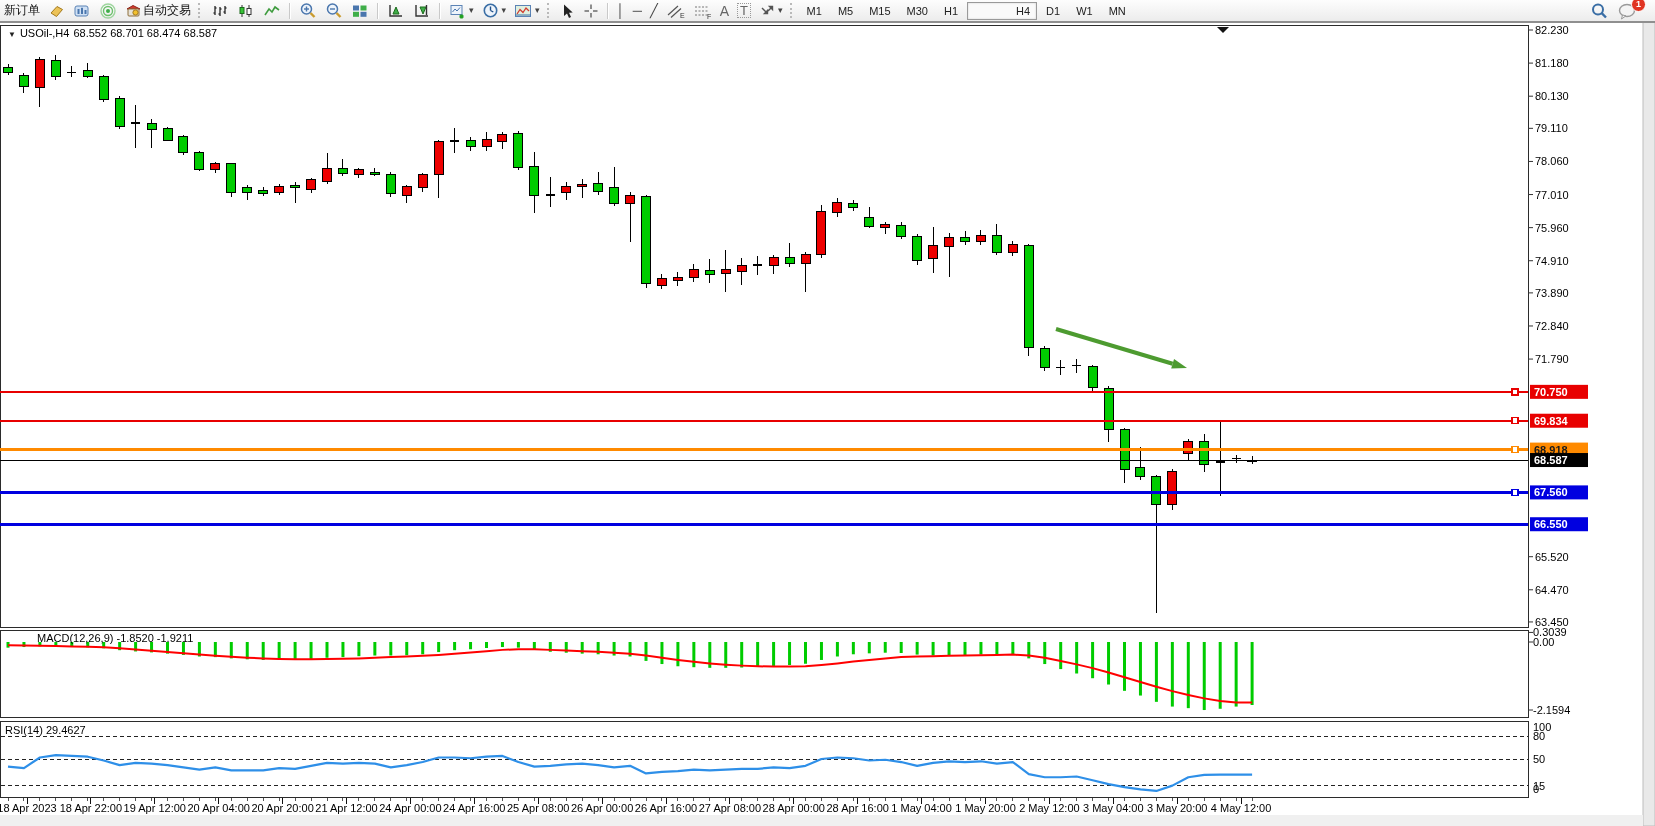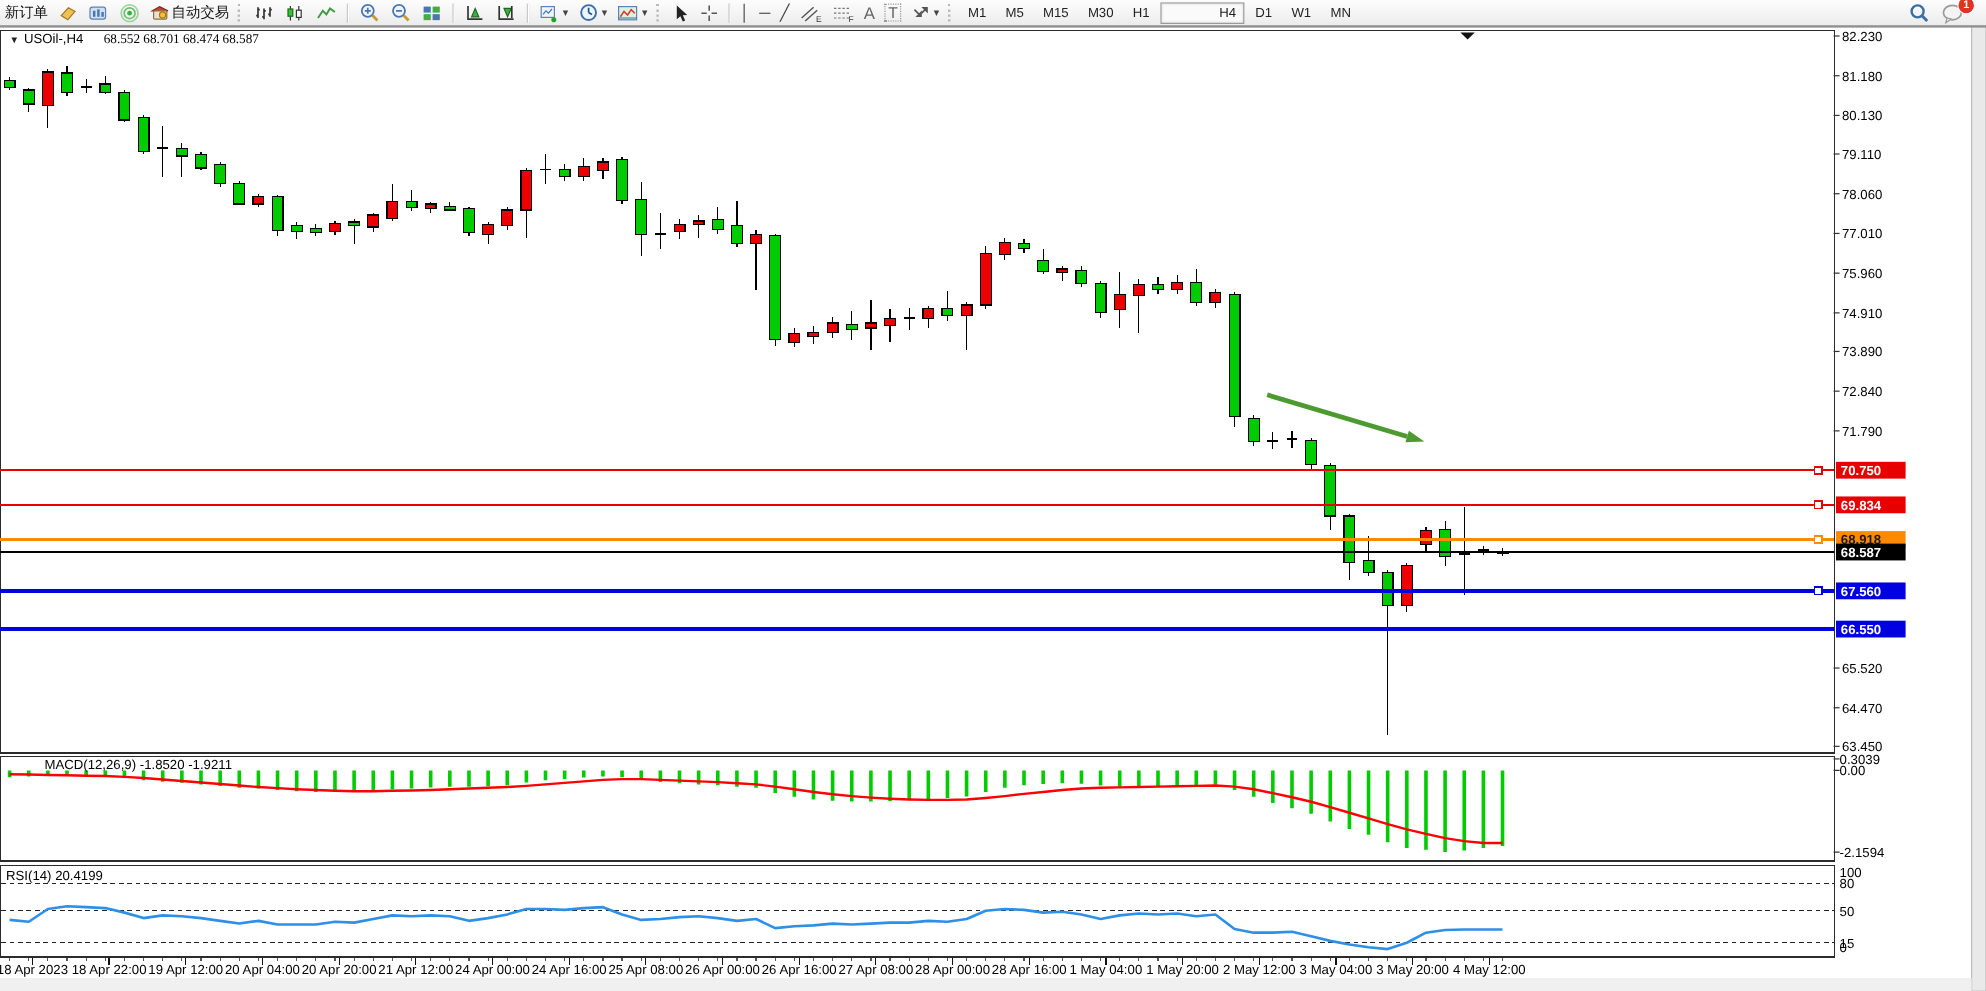--- a/index.html
+++ b/index.html
@@ -13,21 +13,21 @@
   .sep{width:1px;height:16px;background:#c9c9c9;border-right:1px solid #fff;margin:0 4px;}
   .glyph{font-size:13px;color:#444;line-height:1;}
   .tf{font-size:11px;color:#222;padding:2px 6px;margin:0 1px;border:1px solid transparent;}
   .tf.active{border:1px solid #9a9a9a;background:#fafafa;box-shadow:inset 0 0 2px #ccc;padding-left:48px;}
   .right-group{margin-left:auto;display:flex;align-items:center;margin-right:14px;}
   .badge{position:absolute;top:-4px;right:-6px;background:#e03422;color:#fff;border-radius:50%;
     width:13px;height:13px;font-size:9px;display:flex;align-items:center;justify-content:center;
     border:1px solid #fff;font-weight:bold;}
   #chart-title{position:absolute;left:8px;top:27px;z-index:4;font-size:11px;color:#000;}
   #chart-title .dd{font-size:8px;margin-right:4px;color:#222;}
-  #chart-title .ohlc{margin-left:17px;font-family:Liberation Serif, serif;}
+  #chart-title .ohlc{margin-left:4px;}
   .pane-label{position:absolute;z-index:4;font-size:11px;color:#000;left:5px;}
   #macd-label{top:632px;padding-left:32px;}
   #rsi-label{top:724px;}
   svg text{font-family:"Liberation Sans",sans-serif;}
 </style>
 </head>
 <body>
 
 
 
@@ -259,21 +259,21 @@
       <span class="badge">1</span>
     </div>
   </div>
 </div>
 
 
 <div id="chart-title">
   <span class="dd">▼</span><span>USOil-,H4</span><span class="ohlc">68.552 68.701 68.474 68.587</span>
 </div>
 <div class="pane-label" id="macd-label">MACD(12,26,9) -1.8520 -1.9211</div>
-<div class="pane-label" id="rsi-label">RSI(14) 20.4199</div>
+<div class="pane-label" id="rsi-label">RSI(14) 29.4627</div>
 
 
 <svg id="chart-svg" width="1655" height="826" viewBox="0 0 1655 826">
     <rect x="1643" y="22" width="12" height="804" fill="#e9e9e9" stroke="#bdbdbd" stroke-width="1"></rect>
     <rect x="0" y="815" width="1643" height="11" fill="#f0f0f0"></rect>
     <rect x="0.5" y="25.5" width="1528" height="602" fill="none" stroke="#2b2b2b" stroke-width="1" shape-rendering="crispEdges"></rect>
     <rect x="0.5" y="630.5" width="1528" height="87" fill="none" stroke="#2b2b2b" stroke-width="1" shape-rendering="crispEdges"></rect>
     <rect x="0.5" y="721.5" width="1528" height="76" fill="none" stroke="#2b2b2b" stroke-width="1" shape-rendering="crispEdges"></rect>
     <g>
       <g shape-rendering="crispEdges">

